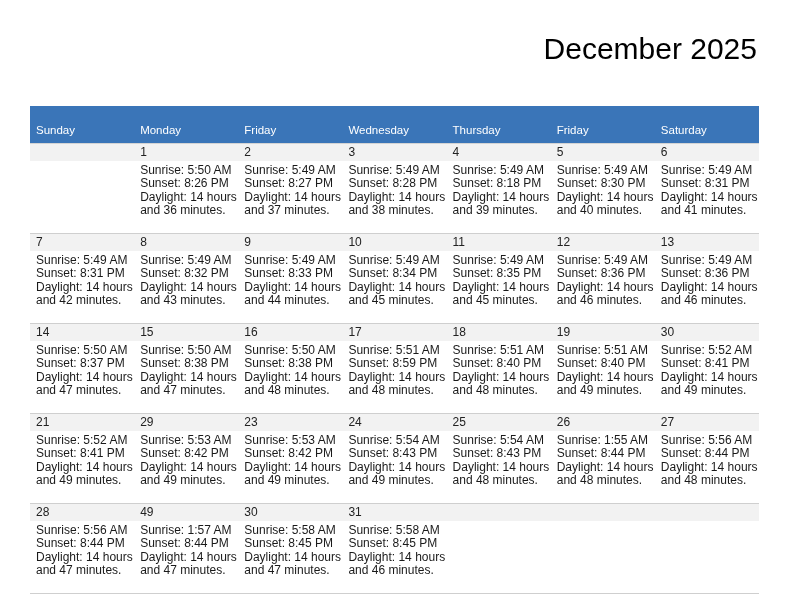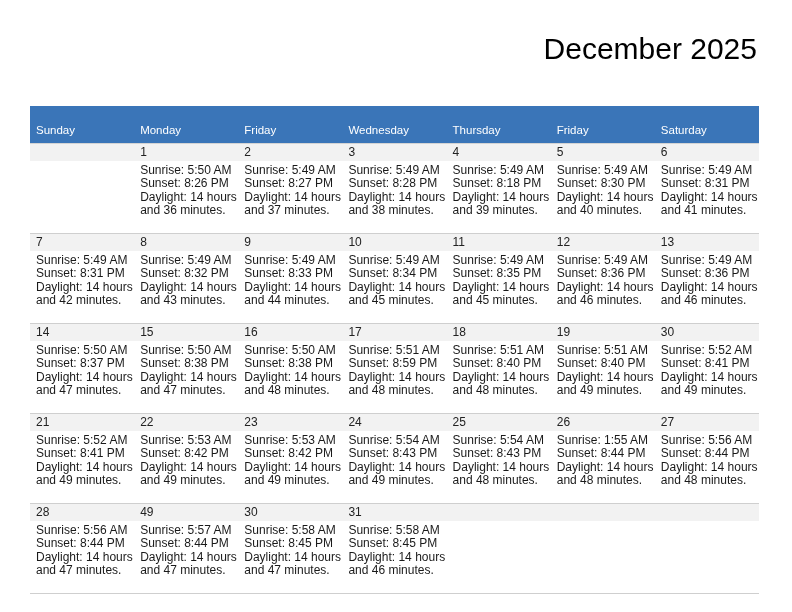--- a/index.html
+++ b/index.html
@@ -424,21 +424,21 @@
               <div class="cell-body">
                 <div>Sunrise: 5:52 AM</div>
                 <div>Sunset: 8:41 PM</div>
                 <div>Daylight: 14 hours</div>
                 <div>and 49 minutes.</div>
               </div>
             </div>
           </td>
           <td>
             <div class="cell-inner">
-              <div class="daynum-band">22</div>
+              <div class="daynum-band">29</div>
               <div class="cell-body">
                 <div>Sunrise: 5:53 AM</div>
                 <div>Sunset: 8:42 PM</div>
                 <div>Daylight: 14 hours</div>
                 <div>and 49 minutes.</div>
               </div>
             </div>
           </td>
           <td>
             <div class="cell-inner">
@@ -505,21 +505,21 @@
                 <div>Sunset: 8:44 PM</div>
                 <div>Daylight: 14 hours</div>
                 <div>and 47 minutes.</div>
               </div>
             </div>
           </td>
           <td>
             <div class="cell-inner">
               <div class="daynum-band">49</div>
               <div class="cell-body">
-                <div>Sunrise: 5:57 AM</div>
+                <div>Sunrise: 1:57 AM</div>
                 <div>Sunset: 8:44 PM</div>
                 <div>Daylight: 14 hours</div>
                 <div>and 47 minutes.</div>
               </div>
             </div>
           </td>
           <td>
             <div class="cell-inner">
               <div class="daynum-band">30</div>
               <div class="cell-body">

